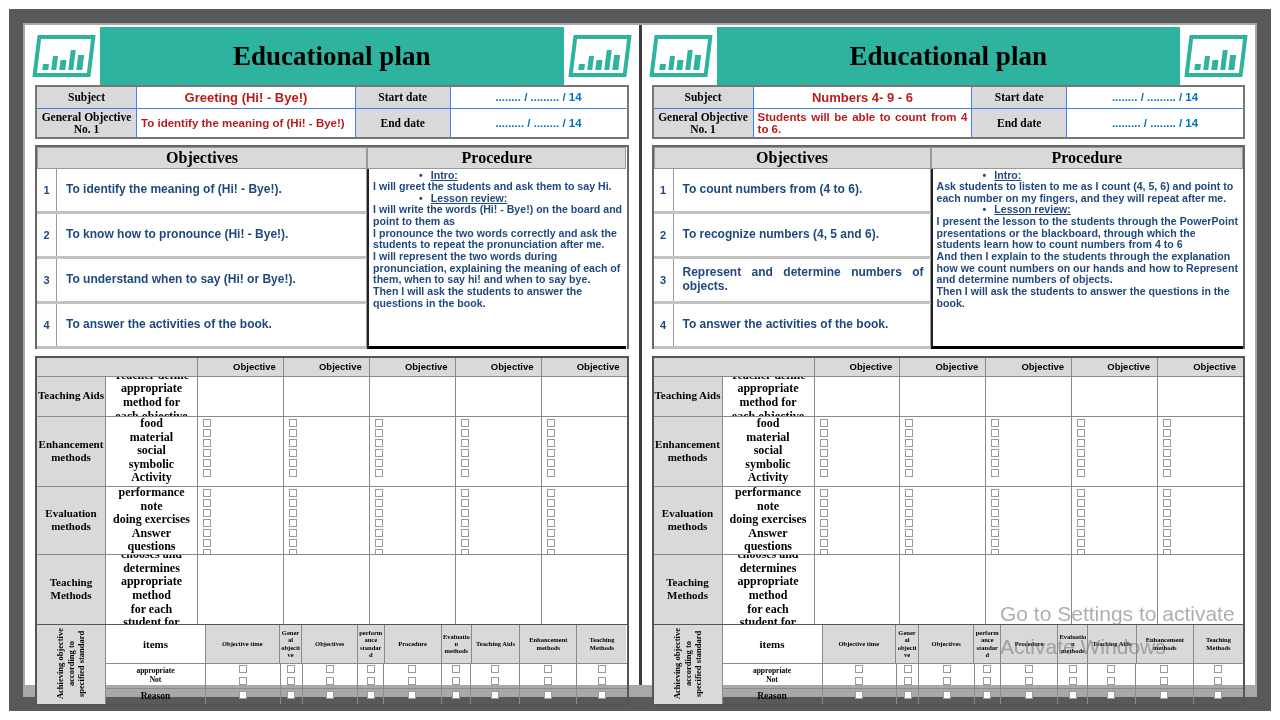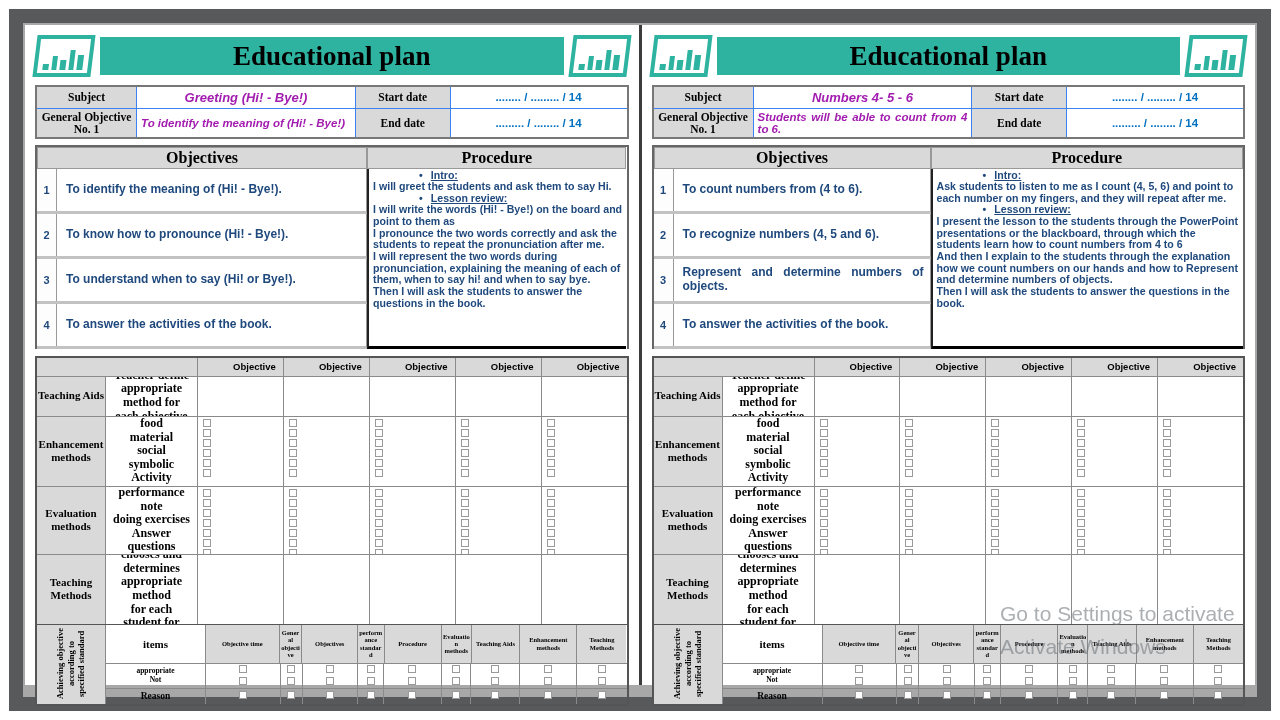--- a/index.html
+++ b/index.html
@@ -9,29 +9,29 @@
   .pages { position:absolute; top:2px; left:2px; right:2px; bottom:12px; display:flex; }
   .divider { width:3px; background:#3c3c3c; }
   .page { flex:1; background:#fff; padding:8px 10px 4px 10px; position:relative; }
 
   
   .banner { display:flex; align-items:center; gap:7px; height:46px; }
   .logo { width:58px; height:42px; background:#2db3a0; transform:skewX(-7deg); padding:4px; flex:0 0 auto; }
   .logo-in { width:100%; height:100%; background:#fff; display:flex; align-items:flex-end; gap:3px; padding:3px 5px; }
   .logo-in i { display:block; background:#2db3a0; width:6px; }
   .lg-dot { height:6px; } .lg-b1 { height:14px; } .lg-b2 { height:10px; } .lg-b3 { height:20px; } .lg-b4 { height:15px; }
-  .banner-title { flex:1; background:#2db3a0; height:38px; display:flex; align-items:center; justify-content:center;
+  .banner-title { flex:1; background:#2db3a0; height:58px; display:flex; align-items:center; justify-content:center;
     font-family:"Liberation Serif",serif; font-weight:bold; font-size:27px; color:#000; }
 
   
   .info { width:100%; border-collapse:collapse; margin-top:6px; border:2px solid #777; }
   .info td { border:1px solid #3b82f6; padding:2px 4px; }
   .info .lbl { background:#d9d9d9; font-family:"Liberation Serif",serif; font-weight:bold; font-size:11.5px; text-align:center; color:#000; }
   .c-sub  { width:17%; } .c-val { width:37%; } .c-dl { width:16%; } .c-dv { width:30%; }
-  .red-val { color:#a21caf; font-weight:bold; font-size:13px; text-align:center;font-style:italic; }
+  .red-val { color:#b91c1c; font-weight:bold; font-size:13px; text-align:center; }
   .red-val.left { text-align:left; font-size:11.5px; text-align:justify; }
   .blue-val { color:#0070c0; font-weight:bold; font-size:11.5px; text-align:center; }
   .info tr { height:22px; }
 
   
   .objproc { margin-top:6px; border:2px solid #666; border-bottom:none; }
   .ophead { display:flex; }
   .oph { background:#d9d9d9; border:1px solid #999; font-family:"Liberation Serif",serif; font-weight:bold;
     font-size:16px; text-align:center; color:#000; height:22px; line-height:20px; }
   .obody { display:flex; }
@@ -426,21 +426,21 @@
                 <i class="lg-b2"></i>
                 <i class="lg-b3"></i>
                 <i class="lg-b4"></i>
               </div>
             </div>
         </div>
         <table class="info">
           <tbody>
               <tr>
             <td class="lbl c-sub">Subject</td>
-            <td class="red-val c-val">Numbers  4- 5 - 6</td>
+            <td class="red-val c-val">Numbers  4- 9 - 6</td>
             <td class="lbl c-dl">Start date</td>
             <td class="blue-val c-dv">........ / ......... / 14</td>
           </tr>
           <tr>
             <td class="lbl">General Objective No. 1</td>
             <td class="red-val left">Students will be able to count from 4 to 6.</td>
             <td class="lbl">End date</td>
             <td class="blue-val">......... / ........ / 14</td>
           </tr>
         </tbody>

